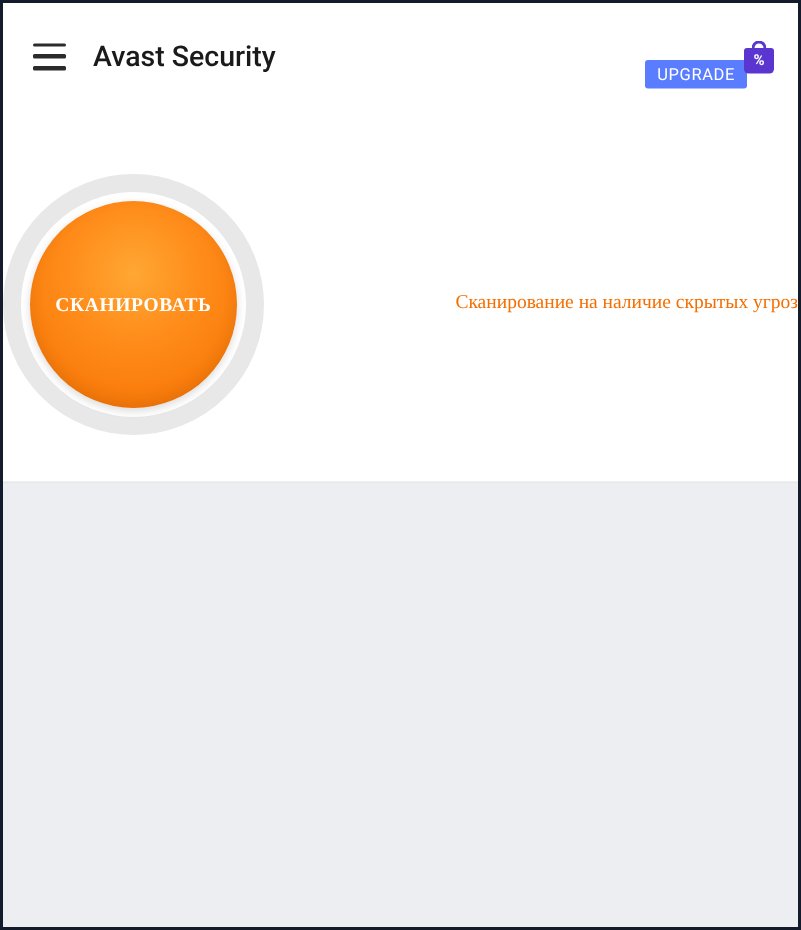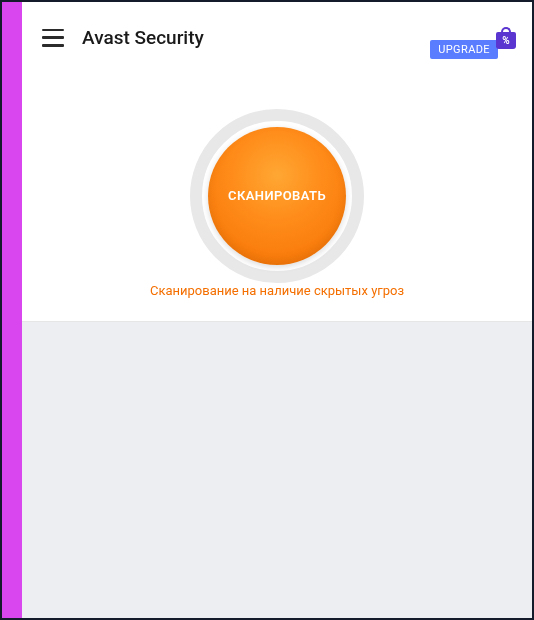--- a/index.html
+++ b/index.html
@@ -3,21 +3,20 @@
 <meta charset="utf-8">
 <style>
   * { margin: 0; padding: 0; box-sizing: border-box; }
   html, body { width: 534px; height: 620px; font-family: -apple-system, Segoe UI, Roboto, Arial, sans-serif; }
   .frame {
     width: 534px; height: 620px;
     border: 2px solid #141b2b;
     background: #d946ef;
     display: flex; flex-direction: column;
     overflow: hidden;
-    padding-left: 20px;
   }
   .top-panel {
     background: #ffffff;
     height: 320px;
     display: flex; flex-direction: column;
     border-bottom: 1px solid #e6e6e6;
   }
   .header {
     display: flex; align-items: center;
     padding: 14px 16px 10px 16px;
@@ -64,22 +63,23 @@
   .bag-handle {
     position: absolute; top: 0; left: 5px;
     width: 10px; height: 8px;
     border: 2px solid #5a35d0;
     border-bottom: none;
     border-radius: 6px 6px 0 0;
   }
   .bag-body span { color:#fff; font-size:10px; font-weight:700; }
   .scan-area {
     flex: 1;
-    display: flex; flex-direction: column; align-items: center; justify-content: center;
+    display: flex; flex-direction: row; align-items: center; justify-content: space-between;
     padding-top: 12px;
+    font-family: Liberation Serif, serif;
   }
   .scan-ring {
     width: 174px; height: 174px;
     border-radius: 50%;
     border: 12px solid #e8e8e8;
     display: flex; align-items: center; justify-content: center;
     margin-top: 4px;
   }
   .scan-btn {
     width: 138px; height: 138px;

